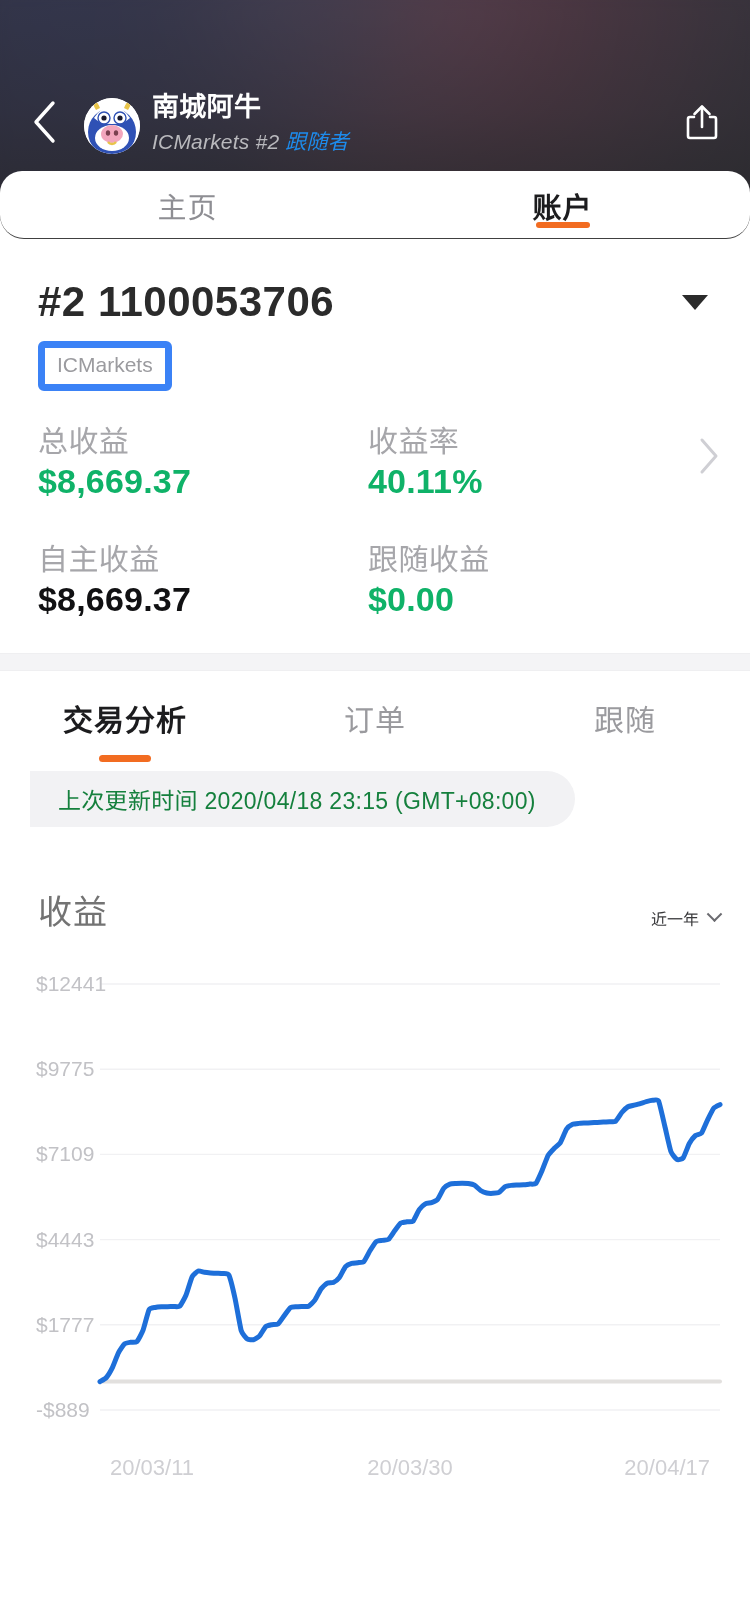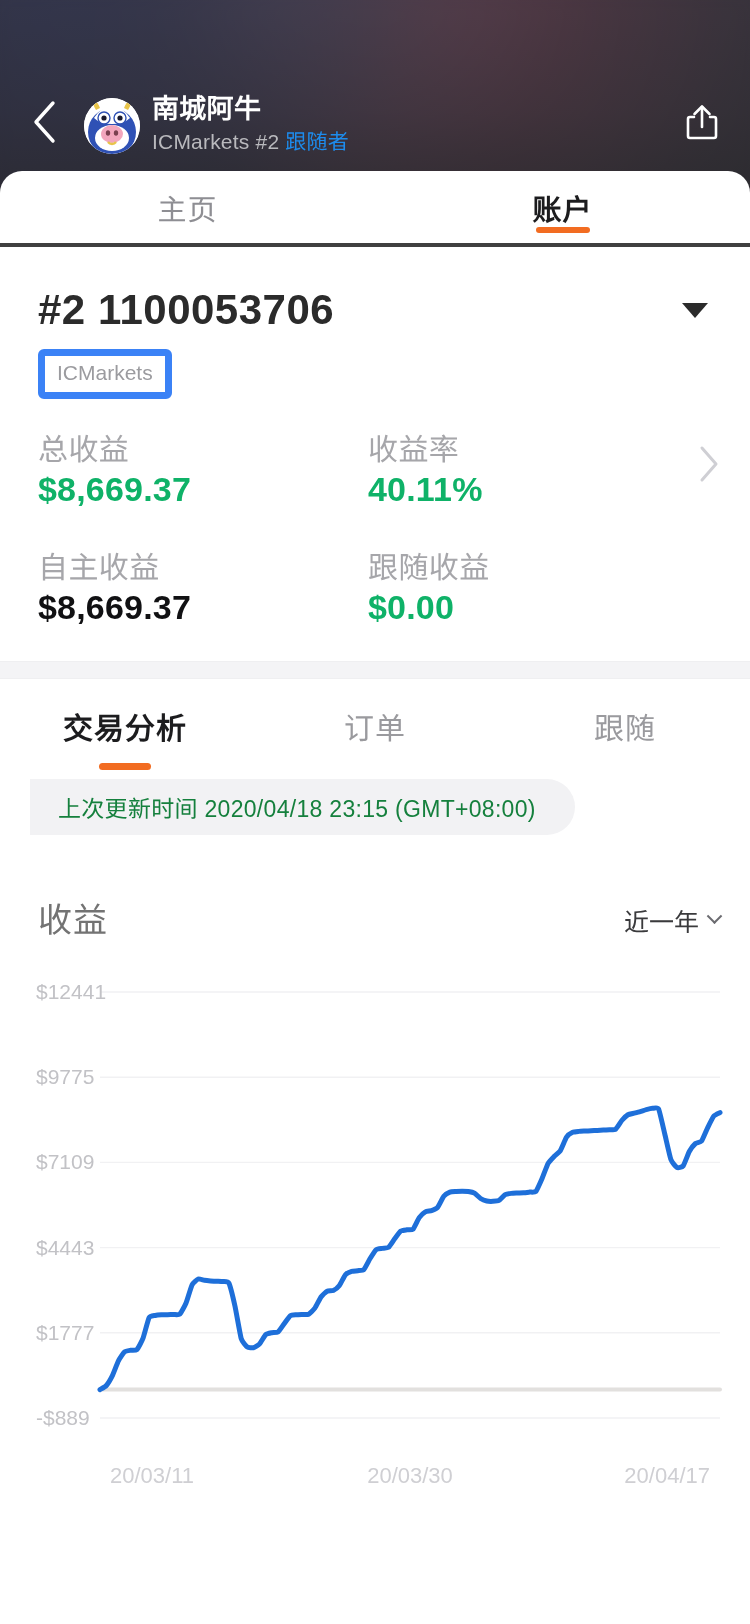--- a/index.html
+++ b/index.html
@@ -75,47 +75,50 @@
     position: absolute;
     left: 152px; top: 92px;
     width: 460px;
   }
   .hero-name {
     font-size: 27px;
     font-weight: 700;
     color: #ffffff;
     line-height: 34px;
     letter-spacing: 0.3px;
+    font-family: Liberation Mono, monospace;
   }
   .hero-sub {
     margin-top: 2px;
     font-size: 21px;
     line-height: 28px;
     color: #b9b9bd;
     letter-spacing: 0.2px;
+    font-style: italic;
   }
   .hero-sub .follow-tag { color: #1d8ced; }
 
   
   .sheet {
     position: absolute;
     top: 171px; left: 0;
     width: 750px;
     height: 1453px;
     background: #ffffff;
     border-radius: 22px 22px 0 0;
     overflow: hidden;
   }
 
   
   .top-tabs {
     position: relative;
-    height: 76px;
-    display: flex;
-    border-bottom: 4px solid #404040;
+    height: 68px;
+    display: flex;
+    border-bottom: 1px solid #404040;
+    border-radius: 24px;
   }
   .top-tab {
     flex: 1;
     display: flex;
     align-items: center;
     justify-content: center;
     position: relative;
     font-size: 29px;
     color: #8e8e93;
     letter-spacing: 1px;
@@ -255,21 +258,21 @@
   .chart-title {
     font-size: 34px;
     font-weight: 400;
     color: #737373;
     letter-spacing: 1px;
   }
   .range-picker {
     display: flex;
     align-items: center;
     gap: 10px;
-    font-size: 25px;
+    font-size: 16px;
     color: #3a3a3c;
     padding-bottom: 4px;
   }
   .range-picker .chev {
     width: 11px; height: 11px;
     border-right: 2.4px solid #6b6b70;
     border-bottom: 2.4px solid #6b6b70;
     transform: rotate(45deg) translate(-3px,-3px);
   }
 

